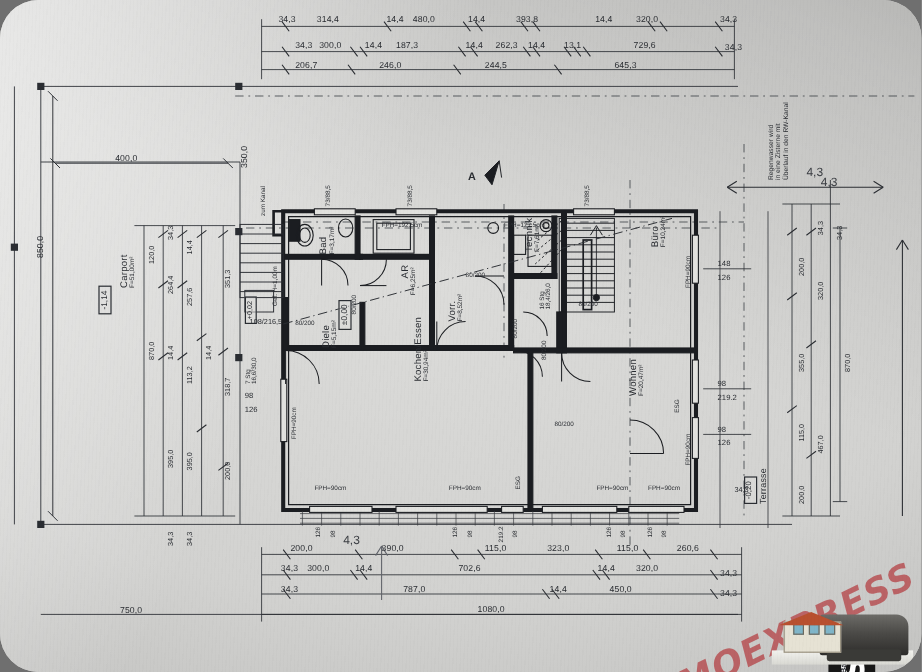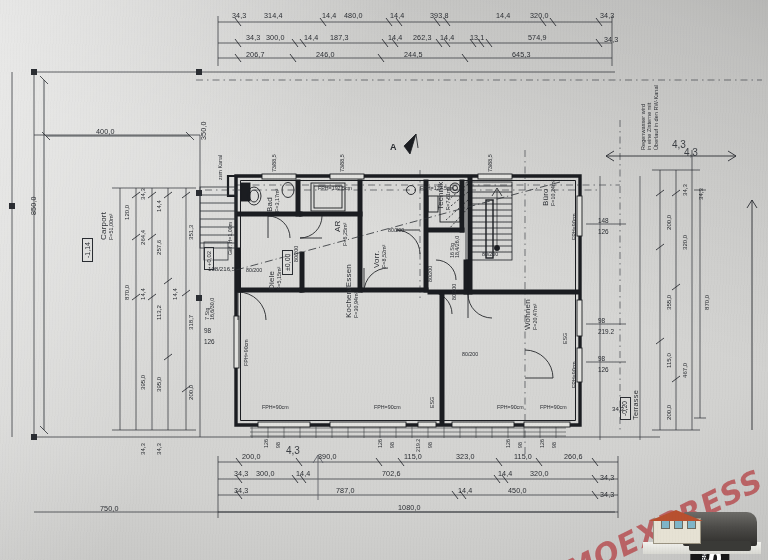--- a/index.html
+++ b/index.html
@@ -2,20 +2,21 @@
 <html><head>
 <meta charset="utf-8">
 <title>Grundriss Erdgeschoss</title>
 <style>
   html,body{margin:0;padding:0;background:#6f6f6f;}
   #page{
     position:relative;width:768px;height:560px;overflow:hidden;
     background:#cdcdcb;
     font-family:"Liberation Sans", sans-serif;
     color:#23262b;
+    border-radius:32px;
   }
   
   #paper{
     position:absolute;inset:0;
     background:
       linear-gradient(118deg, rgba(255,255,255,.55) 0%, rgba(255,255,255,0) 38%),
       linear-gradient(200deg, rgba(0,0,0,.10) 0%, rgba(0,0,0,0) 45%),
       radial-gradient(120% 95% at 46% 40%, #dcdcda 0%, #d2d2d0 52%, #bdbdbb 88%, #a9a9a8 100%);
   }
   #grain{
@@ -346,21 +347,21 @@
     <div class="lbl dim" style="left:600px;top:12px">34,3</div>
 
     <div class="lbl dim" style="left:246px;top:34px">34,3</div>
     <div class="lbl dim" style="left:266px;top:34px">300,0</div>
     <div class="lbl dim" style="left:304px;top:34px">14,4</div>
     <div class="lbl dim" style="left:330px;top:34px">187,3</div>
     <div class="lbl dim" style="left:388px;top:34px">14,4</div>
     <div class="lbl dim" style="left:413px;top:34px">262,3</div>
     <div class="lbl dim" style="left:440px;top:34px">14,4</div>
     <div class="lbl dim" style="left:470px;top:34px">13,1</div>
-    <div class="lbl dim" style="left:528px;top:34px">574,9</div>
+    <div class="lbl dim" style="left:528px;top:34px">729,6</div>
     <div class="lbl dim" style="left:604px;top:36px">34,3</div>
 
     <div class="lbl dim" style="left:246px;top:51px">206,7</div>
     <div class="lbl dim" style="left:316px;top:51px">246,0</div>
     <div class="lbl dim" style="left:404px;top:51px">244,5</div>
     <div class="lbl dim" style="left:512px;top:51px">645,3</div>
 
     <div class="lbl dimXS rot90" style="left:272px;top:172px">73/88,5</div>
     <div class="lbl dimXS rot90" style="left:340px;top:172px">73/88,5</div>
     <div class="lbl dimXS rot90" style="left:488px;top:172px">73/88,5</div>

